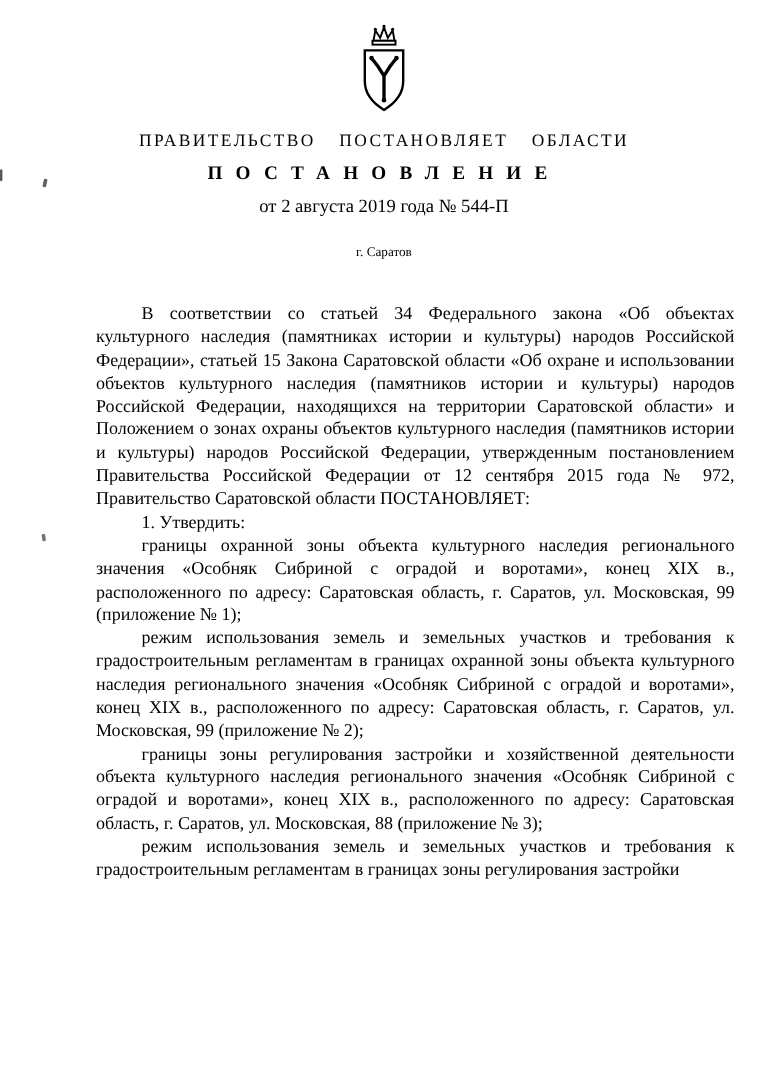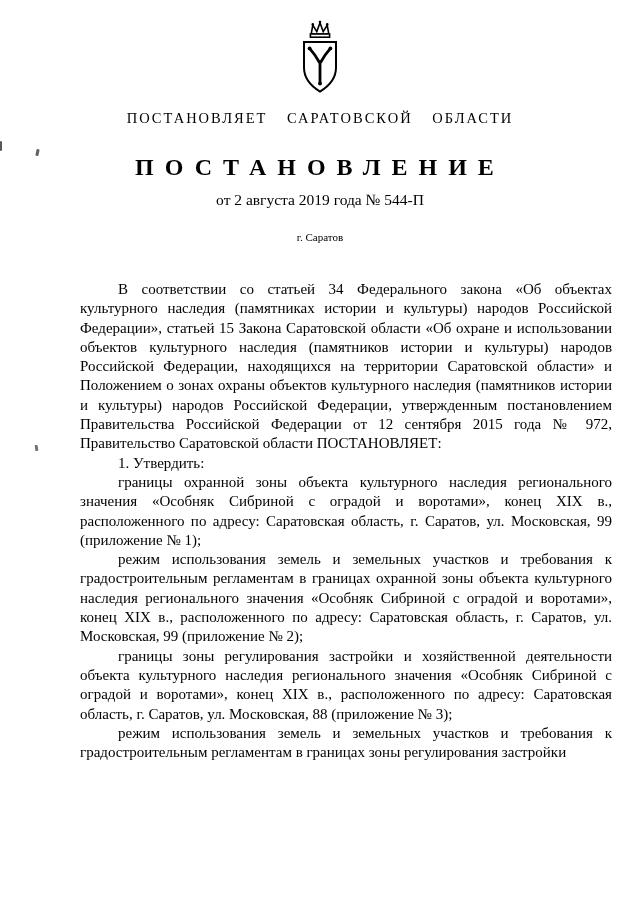--- a/index.html
+++ b/index.html
@@ -16,22 +16,22 @@
   .header { text-align: center; padding-top: 18px; }
   .emblem { display: block; margin: 0 auto; width: 52px; height: 80px; }
   .org-name {
     margin-top: 12px;
     font-size: 14.5px;
     letter-spacing: 2px;
     word-spacing: 14px;
     white-space: nowrap;
   }
   .doc-type {
-    margin-top: 27px;
-    font-size: 24px;
+    margin-top: 9px;
+    font-size: 16px;
     font-weight: bold;
     letter-spacing: 11px;
   }
   .date-line {
     margin-top: 10px;
     font-size: 15.5px;
   }
   .city-line {
     margin-top: 22px;
     font-size: 11px;
@@ -85,21 +85,21 @@
         <path d="M43 38 Q36 46 31 55"></path>
         <path d="M30 56 L30 82"></path>
       </g>
       <g fill="#000">
         <circle cx="17" cy="38" r="2.4"></circle>
         <circle cx="43" cy="38" r="2.4"></circle>
         <circle cx="30" cy="82" r="2.4"></circle>
       </g>
     </svg>
 
-    <div class="org-name">ПОСТАНОВЛЯЕТ САРАТОВСКОЙ ОБЛАСТИ</div>
+    <div class="org-name">ПРАВИТЕЛЬСТВО ПОСТАНОВЛЯЕТ ОБЛАСТИ</div>
 
     <div class="doc-type">ПОСТАНОВЛЕНИЕ</div>
 
     <div class="date-line">от 2 августа 2019 года № 544-П</div>
 
     <div class="city-line">г. Саратов</div>
   </div>
 
 
   <div class="body-block">

